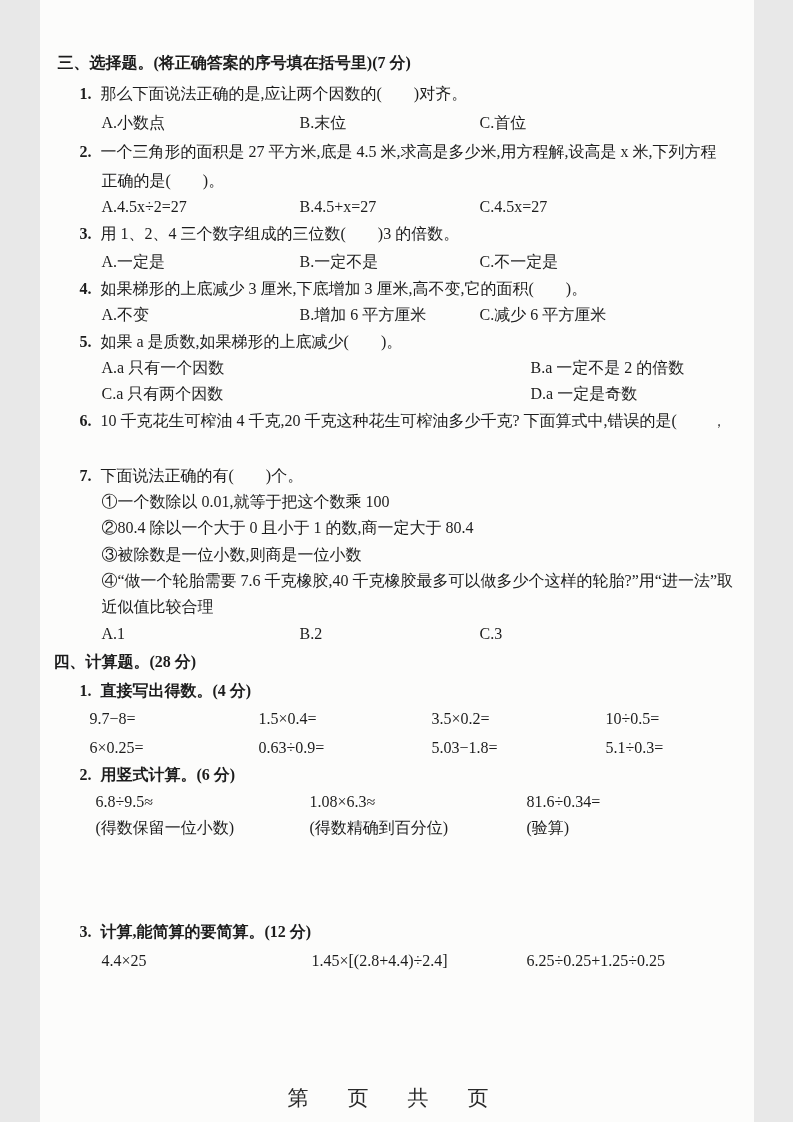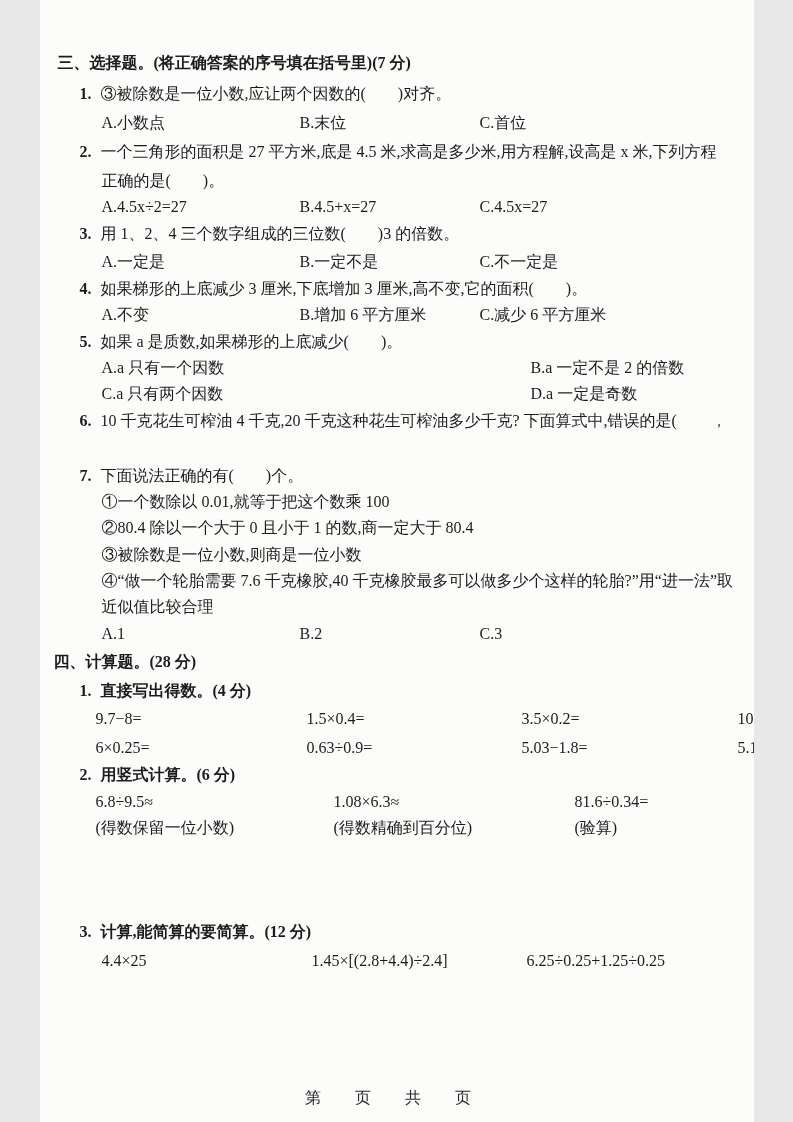--- a/index.html
+++ b/index.html
@@ -16,34 +16,34 @@
   }
   .ln { position:absolute; left:0; right:8px; white-space:nowrap; line-height:20px; }
   .b  { font-weight:700; }
   .h3 { left:18px; }
   .h4 { left:14px; }
   .q  { left:40px; }
   .qnum { font-weight:700; margin-right:9px; }
   .ind { left:62px; }
   .opts3 { left:62px; display:grid; grid-template-columns:198px 180px auto; }
   .opts2 { left:62px; display:grid; grid-template-columns:381px auto;gap:48px; }
-  .calc4 { left:56px; display:grid; grid-template-columns:169px 173px 174px auto;gap:42px; }
-  .calc3 { left:56px; display:grid; grid-template-columns:214px 217px auto;gap:24px; }
+  .calc4 { left:50px; display:grid; grid-template-columns:169px 173px 174px auto; }
+  .calc3 { left:56px; display:grid; grid-template-columns:214px 217px auto; }
   .calc3b{ left:62px; display:grid; grid-template-columns:210px 215px auto;font-family:Liberation Serif, serif; }
   .tail { margin-left:34px; color:#4a4a4a; }
-  .footer { top:1088px; text-align:center; letter-spacing:9px; font-size:16px; color:#2a2a2a; }
+  .footer { top:1088px; text-align:center; letter-spacing:9px; font-size:21px; color:#2a2a2a; }
 </style>
 </head>
 <body>
 
 <div class="page">
 
   <div class="ln h3" style="top:53px"><span class="b">三、选择题。</span><span class="b note">(将正确答案的序号填在括号里)(7 分)</span></div>
 
-  <div class="ln q" style="top:84px"><span class="qnum">1.</span><span>③被除数是一位小数,应让两个因数的(　　)对齐。</span></div>
+  <div class="ln q" style="top:84px"><span class="qnum">1.</span><span>那么下面说法正确的是,应让两个因数的(　　)对齐。</span></div>
   <div class="ln opts3" style="top:113px">
     <span>A.小数点</span>
     <span>B.末位</span>
     <span>C.首位</span>
   </div>
 
   <div class="ln q" style="top:142px"><span class="qnum">2.</span><span>一个三角形的面积是 27 平方米,底是 4.5 米,求高是多少米,用方程解,设高是 x 米,下列方程</span></div>
   <div class="ln ind" style="top:171px">正确的是(　　)。</div>
   <div class="ln opts3" style="top:197px">
     <span>A.4.5x÷2=27</span>

